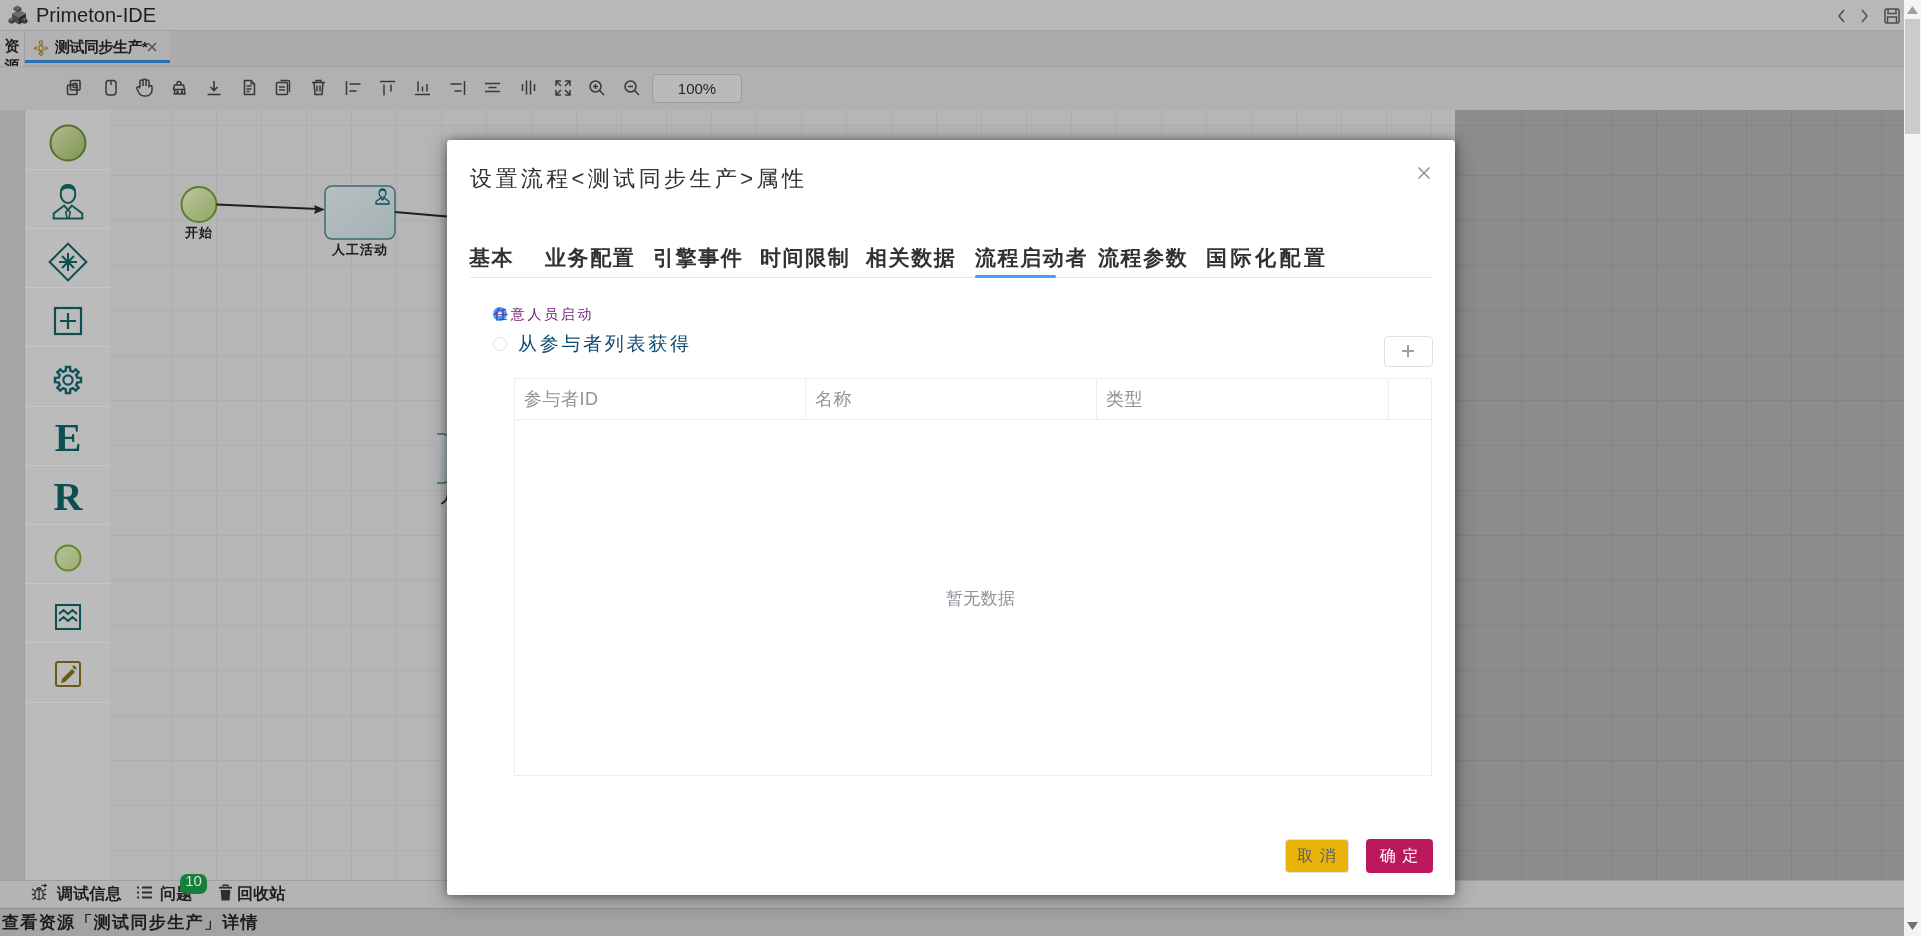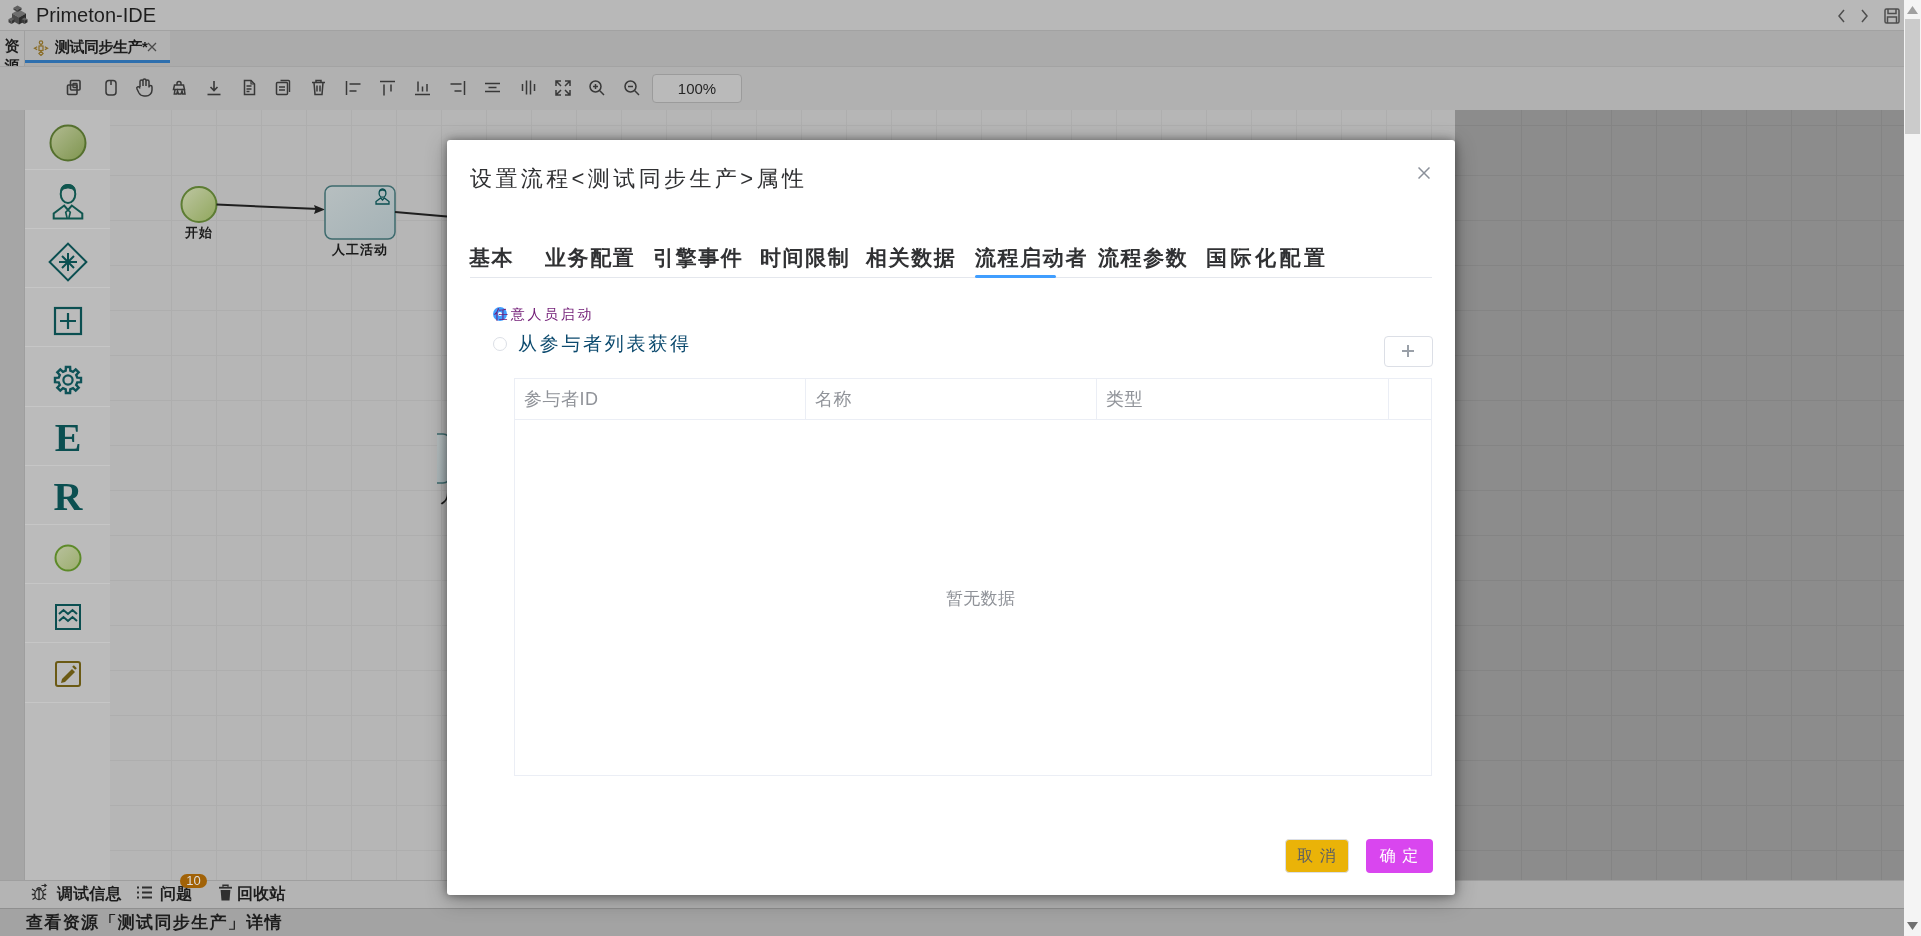--- a/index.html
+++ b/index.html
@@ -16,21 +16,21 @@
 #sliver{left:0;top:110px;width:25px;height:770px;background:#a6a6a6;border-right:1px solid #9e9e9e}
 #palette{left:25px;top:110px;width:85px;height:770px;background:#bbbbbb}
 
 #canvas{left:110px;top:110px;width:1794px;height:770px;background:#b6b6b6;
  background-image:repeating-linear-gradient(to right,transparent 0 44px,#aeaeae 44px 45px),repeating-linear-gradient(to bottom,transparent 0 44px,#aeaeae 44px 45px);
  background-position:17px 21px}
 #darkzone{left:1455px;top:110px;width:449px;height:770px;background:#8c8c8c;
  background-image:repeating-linear-gradient(to right,transparent 0 44px,#848484 44px 45px),repeating-linear-gradient(to bottom,transparent 0 44px,#848484 44px 45px);
  background-position:22px 21px}
 #bottombar{left:0;top:880px;width:1904px;height:28px;background:#b4b4b4;border-top:1px solid #9f9f9f;font-size:13px;color:#1d1d1d}
-#statusbar{left:0;top:908px;width:1904px;height:28px;background:#a3a3a3;border-top:1px solid #8f8f8f;font-size:17px;color:#1d1d1d;line-height:27px;padding-left:26px;letter-spacing:1.35px;font-weight:bold}
+#statusbar{left:0;top:908px;width:1904px;height:28px;background:#a3a3a3;border-top:1px solid #8f8f8f;font-size:17px;color:#1d1d1d;line-height:27px;padding-left:2px;letter-spacing:1.35px;font-weight:bold}
 #scroll{left:1904px;top:0;width:17px;height:936px;background:#f4f4f4}
 #thumb{left:1905px;top:19px;width:15px;height:115px;background:#cbcbcb}
 
 #modal{left:447px;top:140px;width:1008px;height:755px;background:#fff;border-radius:3px;box-shadow:0 0 9px rgba(0,0,0,.4),0 5px 22px rgba(0,0,0,.3)}
 #mtitle{left:470px;top:164px;font-size:22px;color:#303133;letter-spacing:3.4px;font-weight:normal}
 #mclose{left:1418px;top:167px;width:12px;height:12px}
 .tab{position:absolute;top:248px;font-size:21px;color:#303133;letter-spacing:1.6px;line-height:20px;font-weight:bold}
 #tabline{left:470px;top:277px;width:962px;height:1px;background:#e4e7ed}
 #tabind{left:975px;top:275px;width:81px;height:3px;background:#409eff;border-radius:2px}
 .radio{position:absolute;width:14px;height:14px;border-radius:50%}
@@ -39,21 +39,21 @@
 #r2{left:493px;top:337px;background:#fff;border:1px solid #dcdfe6}
 #rl1{left:494px;top:304px;font-size:14px;color:#701a75;letter-spacing:2.7px;line-height:20px}
 #rl2{left:518px;top:334px;font-size:19px;color:#0c4a6e;letter-spacing:2.7px;line-height:20px}
 #plusbtn{left:1384px;top:336px;width:49px;height:31px;border:1px solid #dcdfe6;border-radius:4px;background:#fff}
 #table{left:514px;top:378px;width:918px;height:398px;border:1px solid #ebeef5}
 .th{position:absolute;top:389px;font-size:18px;color:#909399;letter-spacing:0.5px;line-height:20px}
 #hline{left:515px;top:419px;width:916px;height:1px;background:#ebeef5}
 .vsep{position:absolute;top:379px;width:1px;height:40px;background:#ebeef5}
 #nodata{left:946px;top:590px;font-size:17px;color:#909399;letter-spacing:0.3px;line-height:18px}
 #btncancel{left:1285px;top:839px;width:64px;height:34px;background:#eab308;border:1px solid #dcdfe6;border-radius:4px;font-size:16px;color:#5a5e66;text-align:center;line-height:32px;letter-spacing:1px}
-#btnok{left:1366px;top:839px;width:67px;height:34px;background:#d946ef;border-radius:4px;font-size:16px;color:#fff;text-align:center;line-height:34px;letter-spacing:1px}
+#btnok{left:1366px;top:839px;width:67px;height:34px;background:#be185d;border-radius:4px;font-size:16px;color:#fff;text-align:center;line-height:34px;letter-spacing:1px}
 </style></head>
 <body>
 
 <div class="abs" id="titlebar"></div>
 <div class="abs" id="titletxt">Primeton-IDE</div>
 <svg class="abs" style="left:8px;top:4px" width="21" height="24" viewBox="0 0 21 24">
 <path d="M11 5.5 l7 4 -7 4 -7 -4 z" fill="#6e6e6e"></path>
 <path d="M4 9.5 v7 l7 4 v-7 z" fill="#4a4a4a"></path>
 <path d="M18 9.5 v7 l-7 4 v-7 z" fill="#2c2c2c"></path>
 <path d="M9.5 1.5 l4 2.3 -4 2.3 -4 -2.3 z" fill="#606060"></path>
@@ -241,21 +241,21 @@
 <svg class="abs" style="left:31px;top:883px" width="18" height="19" viewBox="0 0 18 19" fill="none" stroke="#2a2a2a" stroke-width="1.3">
     <ellipse cx="8" cy="11.5" rx="4.2" ry="5.2"></ellipse>
     <path d="M8 6.3 v10.4 M4 8 l-3 -2 M4 11.5 h-3.2 M4.5 14.5 l-3 2 M12 8 l3 -2 M12 11.5 h3.2 M11.5 14.5 l3 2 M5.5 6.5 q2.5 -3.5 5 0"></path>
     <path d="M10.5 2.5 h4.5 l-1.5 -1.5 M15 2.5 l-1.5 1.5" stroke-width="1.1"></path>
   </svg>
 <span class="abs" style="left:57px;top:886px;font-size:16px;color:#1d1d1d;letter-spacing:0.15px;line-height:16px;font-weight:bold">调试信息</span>
 <svg class="abs" style="left:136px;top:885px" width="17" height="15" viewBox="0 0 17 15" fill="none" stroke="#2f2f2f" stroke-width="2">
     <path d="M1 2.5 h2 M6 2.5 h10 M1 7.5 h2 M6 7.5 h10 M1 12.5 h2 M6 12.5 h10"></path>
   </svg>
 <span class="abs" style="left:160px;top:886px;font-size:16px;color:#1d1d1d;letter-spacing:0.15px;line-height:16px;font-weight:bold">问题</span>
-<div class="abs" style="left:180px;top:874px;width:27px;height:14px;background:#a16207;border-radius:7px;color:#ddd;font-size:13px;text-align:center;line-height:14px">10</div>
+<div class="abs" style="left:180px;top:874px;width:27px;height:20px;background:#15803d;border-radius:7px;color:#ddd;font-size:15px;text-align:center;line-height:14px">10</div>
 <svg class="abs" style="left:218px;top:884px" width="15" height="17" viewBox="0 0 15 17" fill="#2f2f2f">
     <path d="M1 2.8 h13 v1.8 h-13 z"></path>
     <path d="M5 2.8 V1.2 h5 v1.6" fill="none" stroke="#2f2f2f" stroke-width="1.4"></path>
     <path d="M2.6 6 h9.8 l-0.9 10.4 h-8 z"></path>
   </svg>
 <span class="abs" style="left:237px;top:886px;font-size:16px;color:#1d1d1d;letter-spacing:0.3px;line-height:16px;font-weight:bold">回收站</span>
 <div class="abs" id="statusbar">查看资源「测试同步生产」详情</div>
 <div class="abs" id="scroll"></div>
 <div class="abs" id="thumb"></div>
 <svg class="abs" style="left:1907px;top:6px" width="11" height="8" viewBox="0 0 11 8" fill="#a0a0a0">

